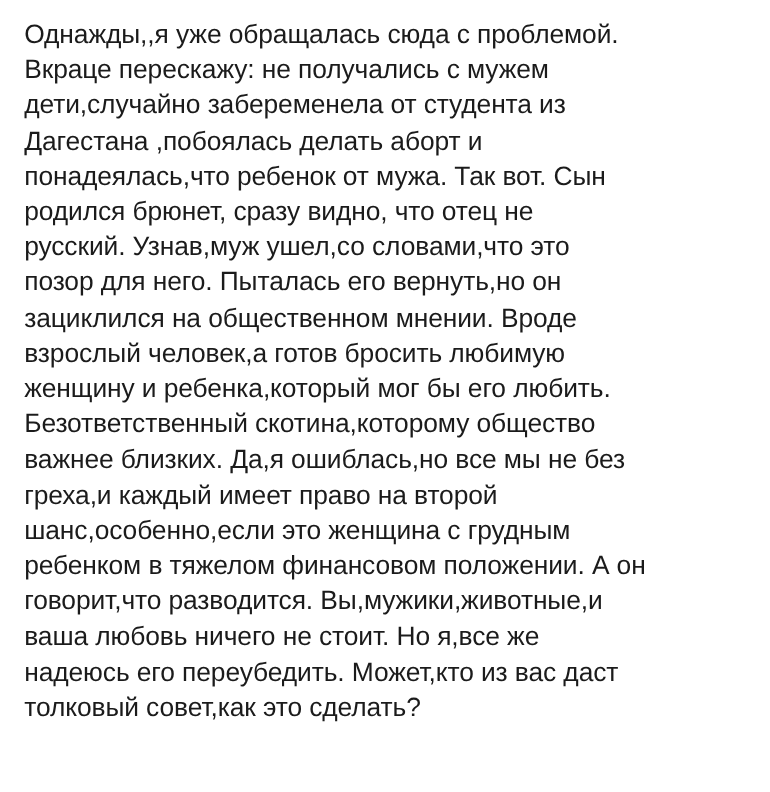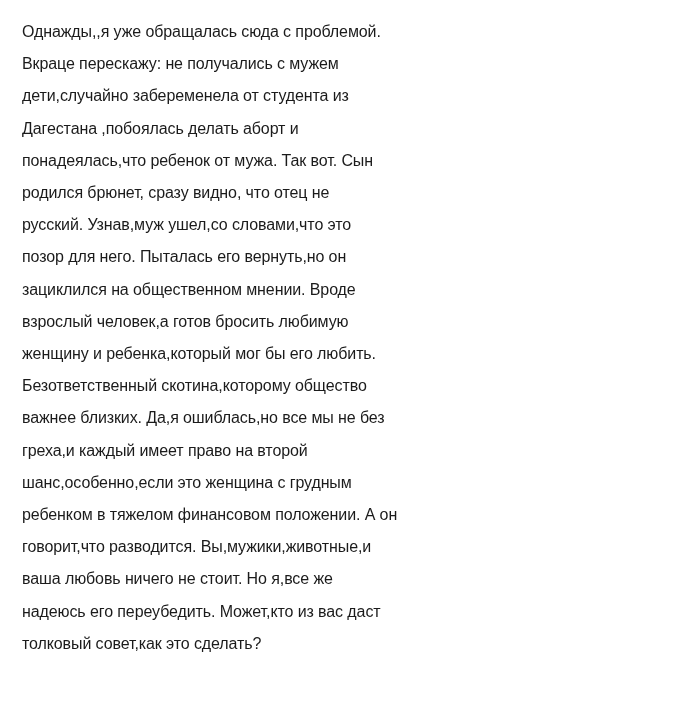--- a/index.html
+++ b/index.html
@@ -16,21 +16,21 @@
   }
   .page {
     width: 700px;
     height: 720px;
     box-sizing: border-box;
     background: #ffffff;
     padding: 16px 18px 10px 22px;
   }
   .text-block {
     color: #1b1b1b;
-    font-size: 16px;
+    font-size: 24px;
     line-height: 32.2px;
     letter-spacing: -0.1px;
     text-align: left;
     white-space: pre-wrap;
     word-break: normal;
   }
 </style>
 </head>
 <body>
 

